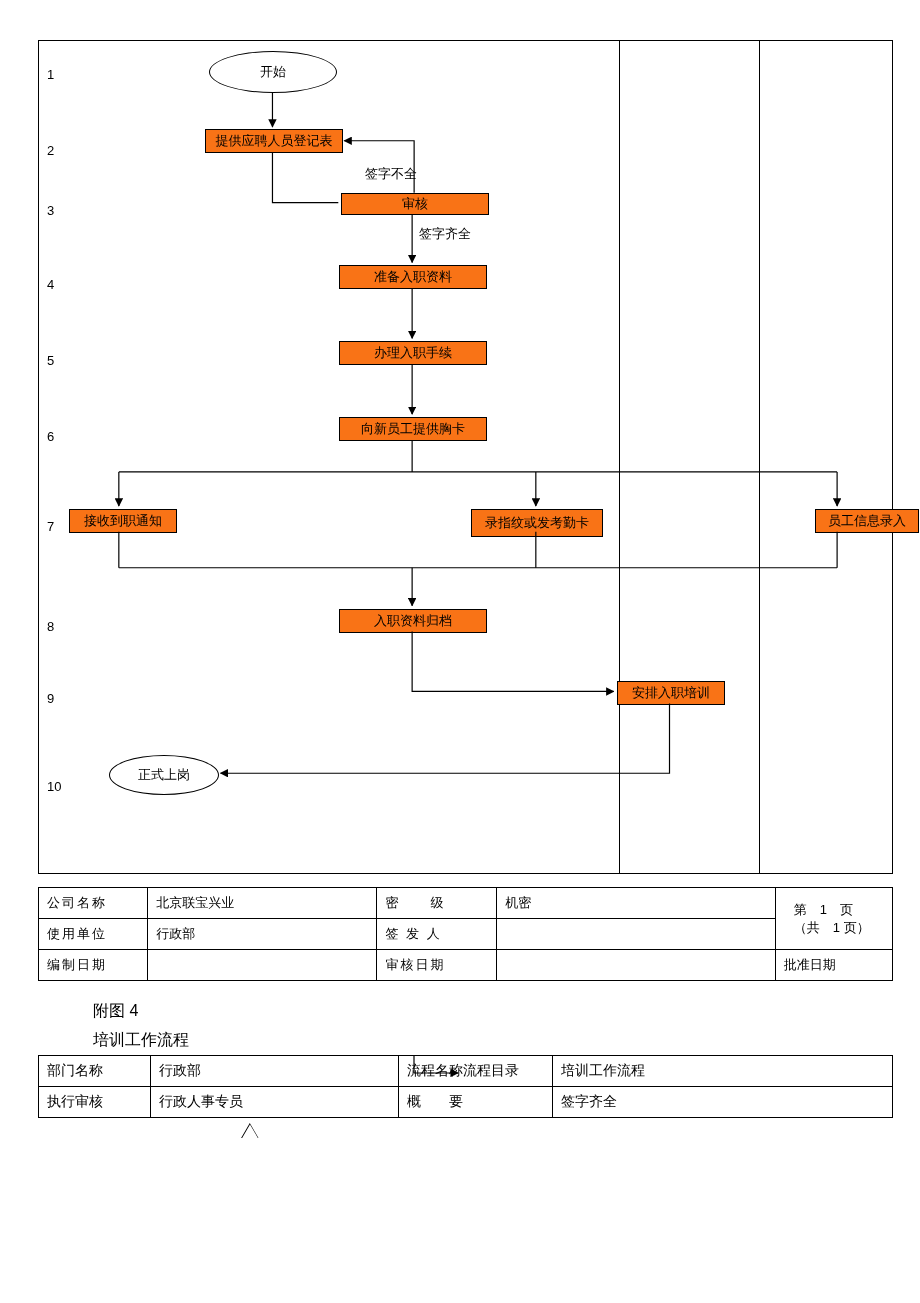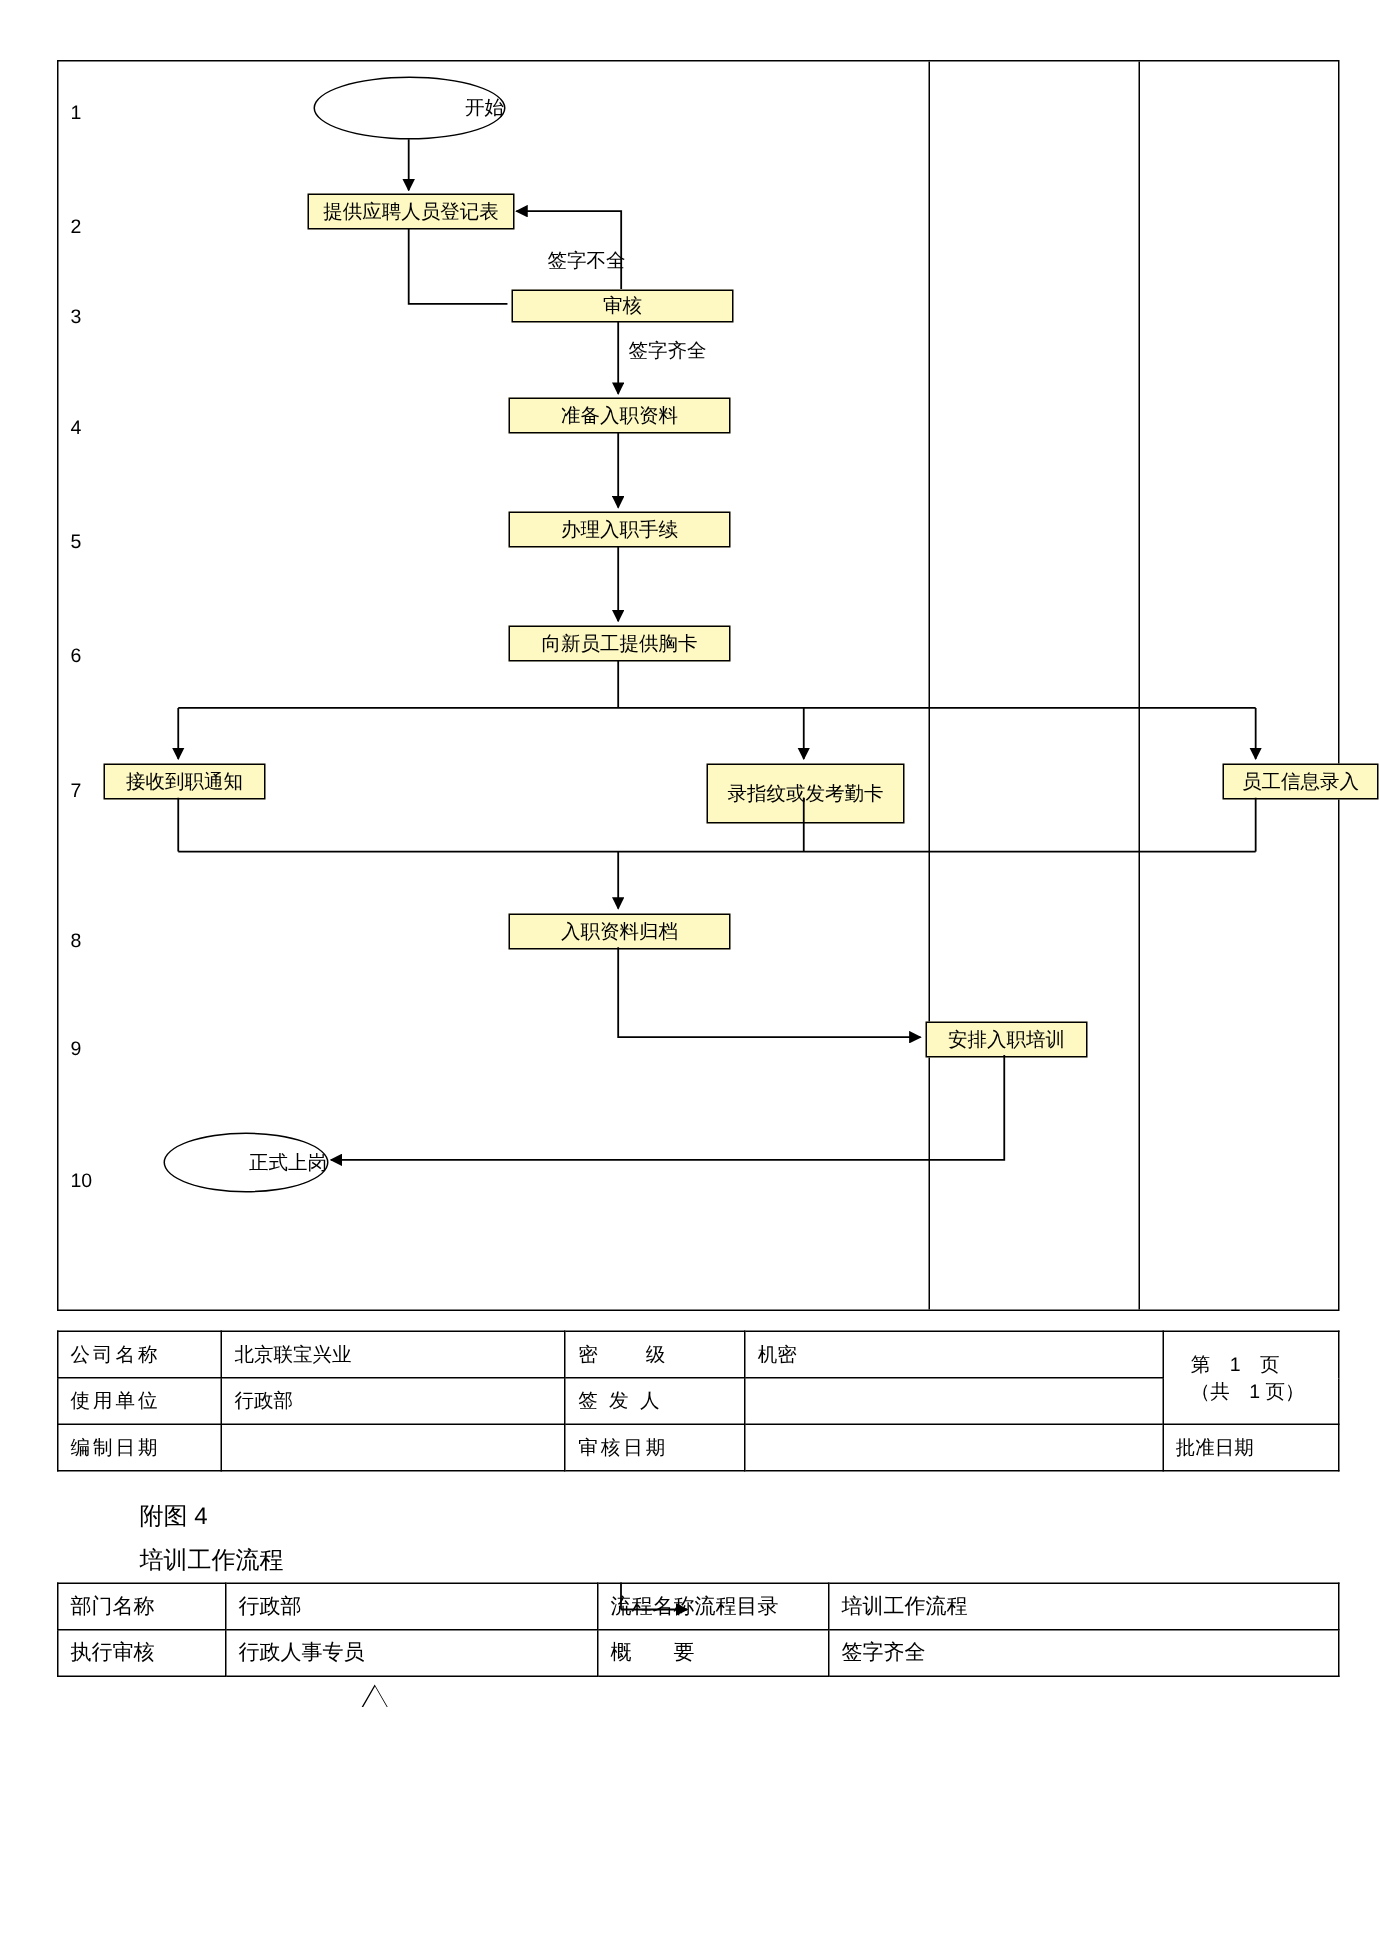--- a/index.html
+++ b/index.html
@@ -28,36 +28,36 @@
     .vline {
       position: absolute;
       width: 1px;
       background: #000;
       top: 0;
       bottom: 0;
     }
     .box {
       position: absolute;
       border: 1px solid #000;
-      background: #fef9c3;
+      background: #f97316;
       display: flex;
       align-items: center;
       justify-content: center;
       font-size: 13px;
       padding: 2px 4px;
       text-align: center;
     }
     .ellipse {
       position: absolute;
       border: 1px solid #000;
       border-radius: 50%;
       background: #fff;
       display: flex;
       align-items: center;
-      justify-content: flex-end;
+      justify-content: center;
       font-size: 13px;
     }
     .label {
       position: absolute;
       font-size: 13px;
       background: #fff;
     }
     svg.overlay {
       position: absolute;
       top: 0;
@@ -174,21 +174,21 @@
     </div>
 
     <div class="box" style="left:300px;top:376px;width:148px;height:24px">
       <span>向新员工提供胸卡</span>
     </div>
 
     <div class="box" style="left:30px;top:468px;width:108px;height:24px">
       <span>接收到职通知</span>
     </div>
 
-    <div class="box" style="left:432px;top:468px;width:132px;height:40px">
+    <div class="box" style="left:432px;top:468px;width:132px;height:28px">
       <span>录指纹或发考勤卡</span>
     </div>
 
     <div class="box" style="left:776px;top:468px;width:104px;height:24px">
       <span>员工信息录入</span>
     </div>
 
     <div class="box" style="left:300px;top:568px;width:148px;height:24px">
       <span>入职资料归档</span>
     </div>

